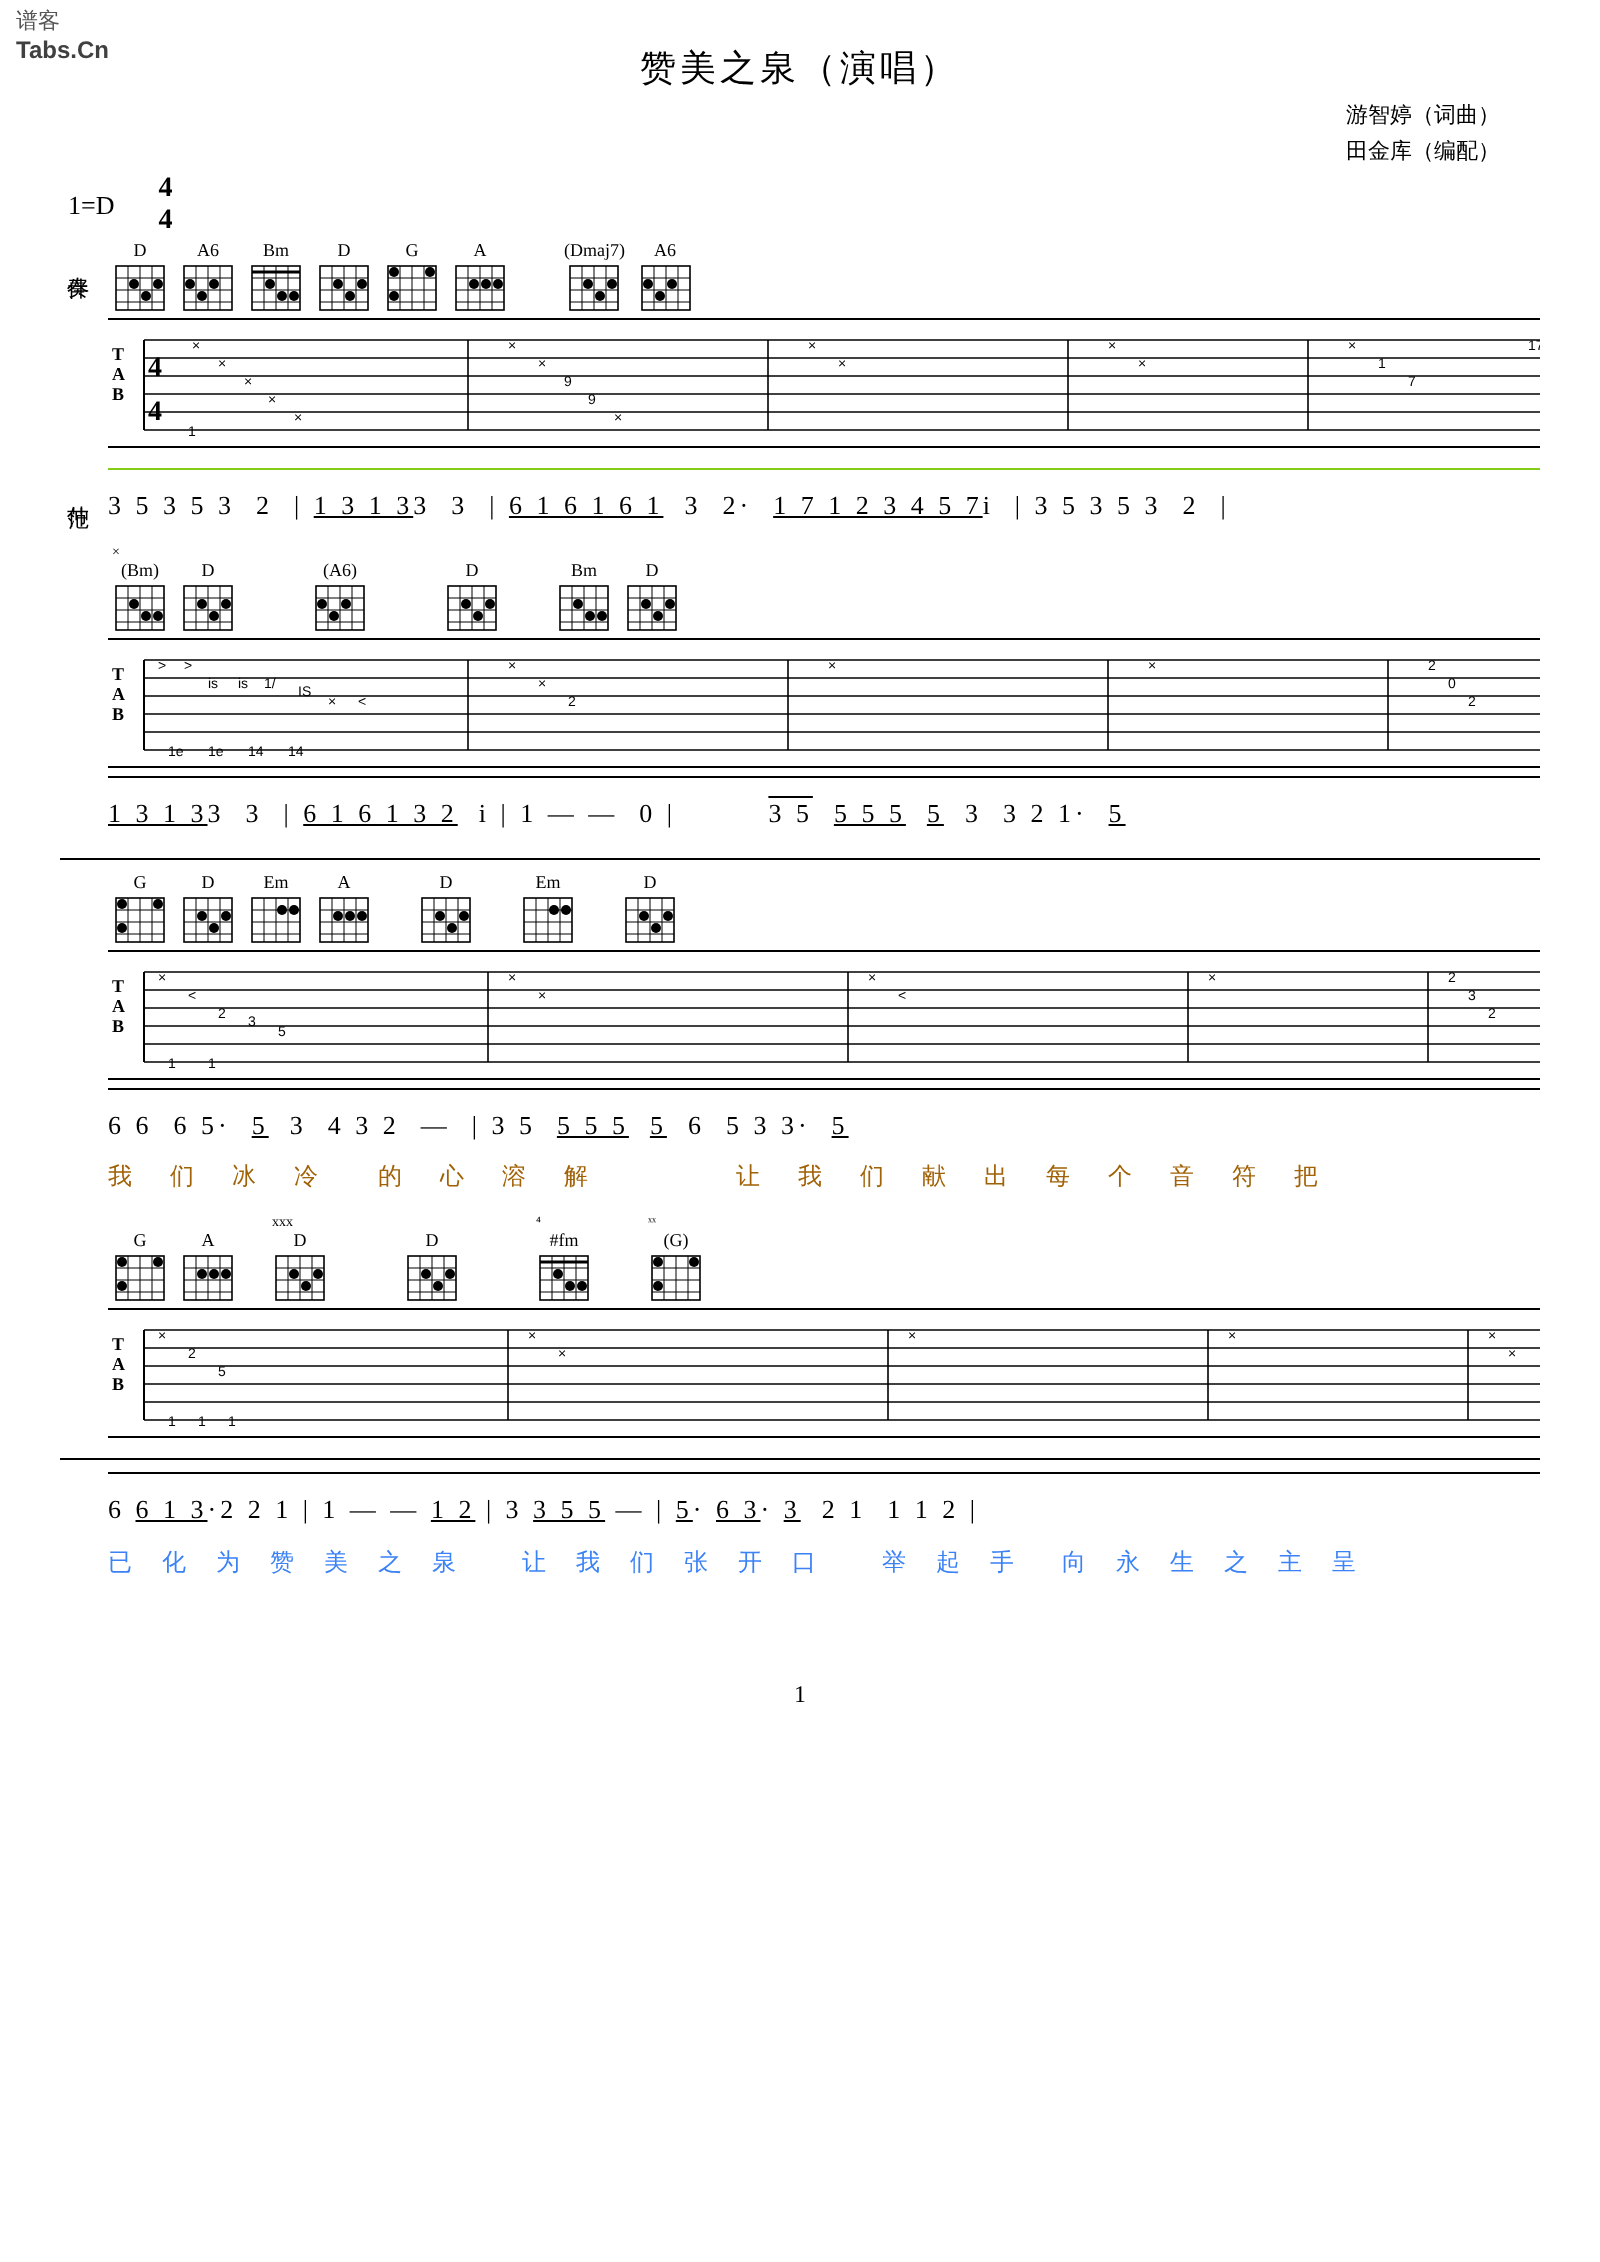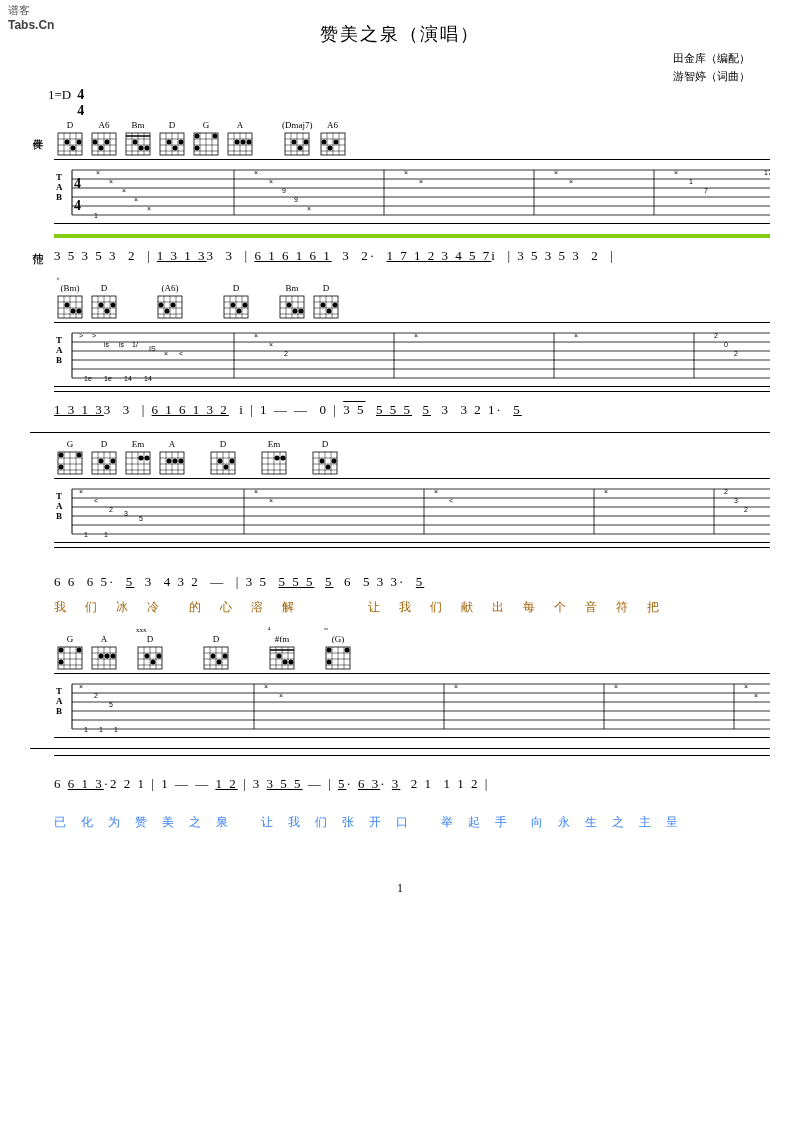--- a/index.html
+++ b/index.html
@@ -60,23 +60,25 @@
       text-align: right;
       font-size: 11px;
       margin-right: 20px;
       margin-bottom: 2px;
       line-height: 1.6;
     }
 
     
     .tempo-line {
       display: flex;
-      margin-left: 18px;
+      align-items: center;
+      margin-left: 4px;
       margin-bottom: 2px;
       font-size: 13px;
+      gap: 16px;
     }
     .time-sig {
       display: inline-flex;
       flex-direction: column;
       align-items: center;
       font-size: 14px;
       font-weight: bold;
       margin-left: 6px;
       line-height: 1.1;
     }
@@ -163,22 +165,22 @@
   <div class="logo-bottom">Tabs.Cn</div>
 </div>
 
 <div class="page-content">
 
   <div class="title-section">
     <div class="sub-title">赞美之泉（演唱）</div>
   </div>
 
   <div class="credits">
+    <div>游智婷（词曲）</div>
     <div>田金库（编配）</div>
-    <div>游智婷（词曲）</div>
   </div>
 
   <div class="tempo-line">
     <span>1=D</span>
     <span class="time-sig">
       <span>4</span>
       <span>4</span>
     </span>
   </div>
 
@@ -367,21 +369,21 @@
           <text x="710" y="15" font-size="7" font-family="Arial">17</text>
         </svg>
       </div>
     </div>
   </div>
 
   <div class="section-row" style="margin-top:4px;">
     <div class="row-side-label">范仲</div>
     <div class="row-content">
 
-      <div style="font-family:'SimSun',serif; font-size:13px; letter-spacing:2px; margin-bottom:4px; line-height:2.2; border-top: 4px solid #84cc16; padding-top:4px;">
+      <div style="font-family:'SimSun',serif; font-size:13px; letter-spacing:2px; margin-bottom:4px; line-height:2.2; border-top: 1px solid #84cc16; padding-top:4px;">
         <span>3 5 3 5 3&nbsp;&nbsp;2&nbsp;&nbsp;|&nbsp;<u>1 3 1 3</u>3&nbsp;&nbsp;3&nbsp;&nbsp;|&nbsp;<u>6 1 6 1 6 1</u>&nbsp;&nbsp;3&nbsp;&nbsp;2·&nbsp;&nbsp;<u>1 7 1 2 3 4 5 7</u>i&nbsp;&nbsp;|&nbsp;3 5 3 5 3&nbsp;&nbsp;2&nbsp;&nbsp;|</span>
       </div>
 
       <div class="chords-row-container">
         <div class="chord-diag">
           <span class="chord-diag-fretmark">×</span>
           <span class="chord-diag-name">(Bm)</span>
           <svg class="chord-grid-svg" width="28" height="26">
             <rect x="2" y="2" width="24" height="22" fill="none" stroke="#000" stroke-width="0.8"></rect>
             <line x1="8" y1="2" x2="8" y2="24" stroke="#000" stroke-width="0.5"></line>
@@ -512,21 +514,21 @@
           <text x="520" y="15" font-size="7" font-family="Arial">×</text>
           <text x="660" y="15" font-size="7" font-family="Arial">2</text>
           <text x="670" y="24" font-size="7" font-family="Arial">0</text>
           <text x="680" y="33" font-size="7" font-family="Arial">2</text>
           <text x="730" y="15" font-size="7" font-family="Arial">×</text>
           <text x="740" y="24" font-size="7" font-family="Arial">×</text>
         </svg>
       </div>
 
       <div style="font-family:'SimSun',serif; font-size:13px; letter-spacing:2px; margin-bottom:2px; line-height:2.2; border-top: 1px solid #000; padding-top:4px;">
-        <span><u>1 3 1 3</u>3&nbsp;&nbsp;3&nbsp;&nbsp;|&nbsp;<u>6 1 6 1 3 2</u>&nbsp;&nbsp;i | 1&nbsp;—&nbsp;—&nbsp;&nbsp;0 |&nbsp;<span style="text-decoration:overline;">3 5</span>&nbsp;&nbsp;<u>5 5 5</u>&nbsp;&nbsp;<u>5</u>&nbsp;&nbsp;3&nbsp;&nbsp;3 2 1·&nbsp;&nbsp;<u>5</u></span>
+        <span><u>1 3 1 3</u>3&nbsp;&nbsp;3&nbsp;&nbsp;|&nbsp;<u>6 1 6 1 3 2</u>&nbsp;&nbsp;i | 1&nbsp;—&nbsp;—&nbsp;&nbsp;0 |&nbsp;<span style="text-decoration:overline;margin-left:41px;">3 5</span>&nbsp;&nbsp;<u>5 5 5</u>&nbsp;&nbsp;<u>5</u>&nbsp;&nbsp;3&nbsp;&nbsp;3 2 1·&nbsp;&nbsp;<u>5</u></span>
       </div>
     </div>
   </div>
 
   <div class="section-divider"></div>
 
   <div class="section-row">
     <div class="row-side-label"></div>
     <div class="row-content">
 
@@ -668,21 +670,21 @@
           <text x="215" y="24" font-size="7" font-family="Arial">×</text>
           <text x="380" y="15" font-size="7" font-family="Arial">×</text>
           <text x="395" y="24" font-size="7" font-family="Arial">&lt;</text>
           <text x="550" y="15" font-size="7" font-family="Arial">×</text>
           <text x="670" y="15" font-size="7" font-family="Arial">2</text>
           <text x="680" y="24" font-size="7" font-family="Arial">3</text>
           <text x="690" y="33" font-size="7" font-family="Arial">2</text>
         </svg>
       </div>
 
-      <div style="font-family:'SimSun',serif; font-size:13px; letter-spacing:2px; margin-bottom:2px; line-height:2.2; border-top: 1px solid #000; padding-top:20px;">
+      <div style="font-family:'SimSun',serif; font-size:13px; letter-spacing:2px; margin-bottom:2px; line-height:2.2; border-top: 1px solid #000; padding-top:4px;">
         <span>6 6&nbsp;&nbsp;6 5·&nbsp;&nbsp;<u>5</u>&nbsp;&nbsp;3&nbsp;&nbsp;4 3 2&nbsp;&nbsp;—&nbsp;&nbsp;| 3 5&nbsp;&nbsp;<u>5 5 5</u>&nbsp;&nbsp;<u>5</u>&nbsp;&nbsp;6&nbsp;&nbsp;5 3 3·&nbsp;&nbsp;<u>5</u></span>
       </div>
       <div style="font-family:'SimSun',serif; font-size:12px; letter-spacing:8px; margin-bottom:4px; color:#a16207;">
         我&nbsp;们&nbsp;冰&nbsp;冷&nbsp;&nbsp;的&nbsp;心&nbsp;溶&nbsp;解&nbsp;&nbsp;&nbsp;&nbsp;&nbsp;&nbsp;让&nbsp;我&nbsp;们&nbsp;献&nbsp;出&nbsp;每&nbsp;个&nbsp;音&nbsp;符&nbsp;把
       </div>
     </div>
   </div>
 
   <div class="section-row">
     <div class="row-side-label"></div>
@@ -821,21 +823,21 @@
       </div>
     </div>
   </div>
 
   <div class="section-divider"></div>
 
   <div class="section-row">
     <div class="row-side-label"></div>
     <div class="row-content">
 
-      <div style="font-family:'SimSun',serif; font-size:13px; letter-spacing:2px; margin-bottom:16px; line-height:2.2; border-top: 1px solid #000; padding-top:14px;">
+      <div style="font-family:'SimSun',serif; font-size:13px; letter-spacing:2px; margin-bottom:4px; line-height:2.2; border-top: 1px solid #000; padding-top:4px;">
         <span>6&nbsp;<u>6 1 3</u>·2 2 1&nbsp;|&nbsp;1&nbsp;—&nbsp;—&nbsp;<u>1 2</u>&nbsp;|&nbsp;3&nbsp;<u>3 5 5</u>&nbsp;—&nbsp;|&nbsp;<u>5</u>·&nbsp;<u>6 3</u>·&nbsp;<u>3</u>&nbsp;&nbsp;2 1&nbsp;&nbsp;1 1&nbsp;2&nbsp;|</span>
       </div>
       <div style="font-family:'SimSun',serif; font-size:12px; letter-spacing:6px; margin-bottom:4px; color:#3b82f6;">
         已&nbsp;化&nbsp;为&nbsp;赞&nbsp;美&nbsp;之&nbsp;泉&nbsp;&nbsp;&nbsp;让&nbsp;我&nbsp;们&nbsp;张&nbsp;开&nbsp;口&nbsp;&nbsp;&nbsp;举&nbsp;起&nbsp;手&nbsp;&nbsp;向&nbsp;永&nbsp;生&nbsp;之&nbsp;主&nbsp;呈
       </div>
     </div>
   </div>
 
 </div>
 

